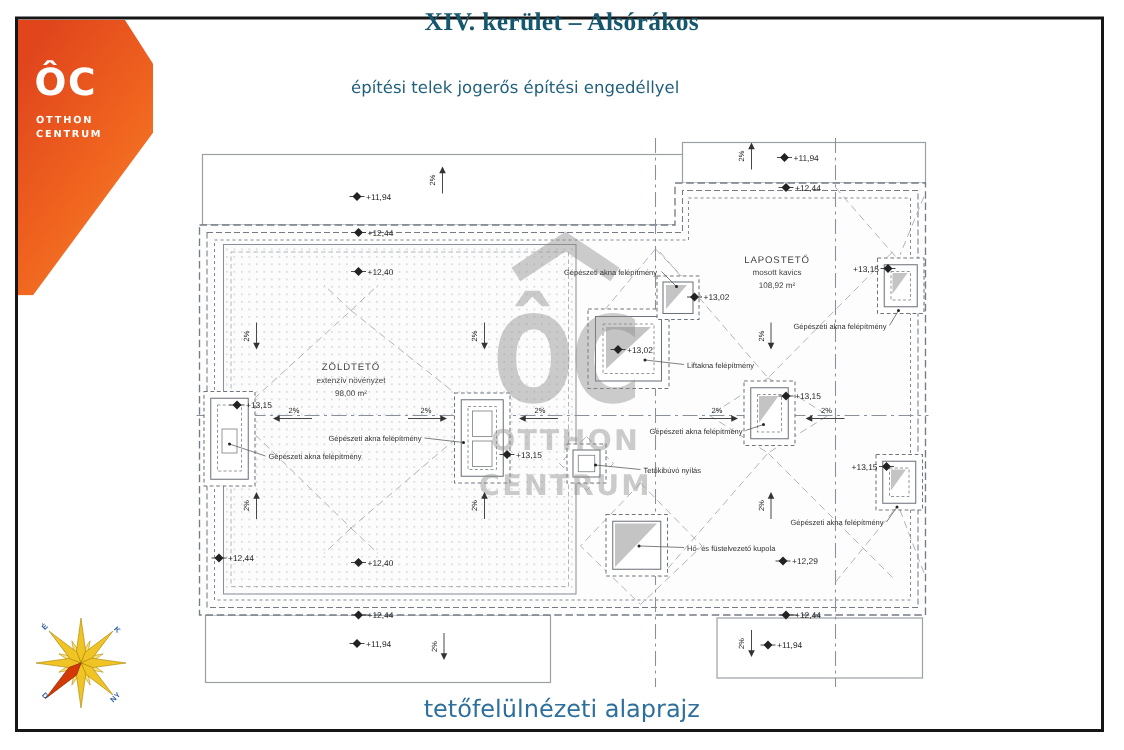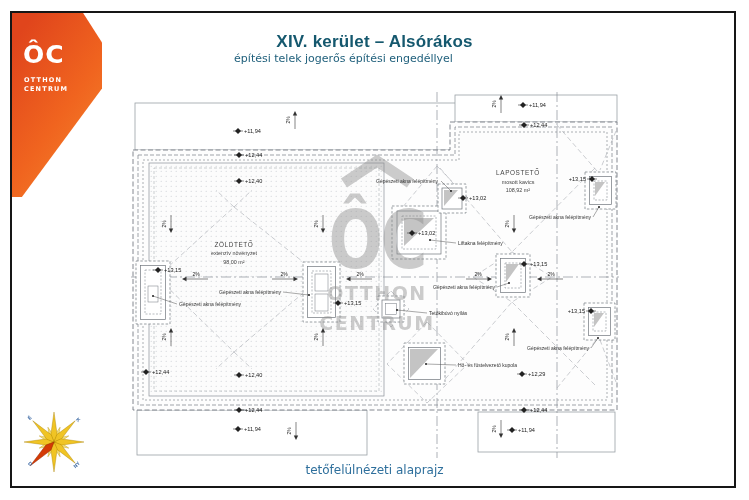--- a/index.html
+++ b/index.html
@@ -1,27 +1,27 @@
 <!DOCTYPE html>
 <html><head>
 <meta charset="utf-8">
 <style>
   html,body{margin:0;padding:0;background:#fff;}
   .page{position:relative;width:749px;height:500px;background:#fff;overflow:hidden;
         font-family:"Liberation Sans",sans-serif;}
   .frame{position:absolute;left:10px;top:11px;width:726px;height:477px;
          border:2px solid #161616;box-sizing:border-box;background:#fff;}
   
-  .title{position:absolute;left:0;top:32px;width:749px;text-align:center;
-         font-family:Liberation Sans, sans-serif;font-weight:bold;font-size:17px;
+  .title{position:absolute;left:0;top:5px;width:749px;text-align:center;
+         font-family:Liberation Serif, serif;font-weight:bold;font-size:17px;
          letter-spacing:0.2px;color:#15586e;}
   .subtitle{position:absolute;left:0;top:52px;width:687px;text-align:center;
          font-family:"DejaVu Sans",sans-serif;font-size:11px;color:#20607c;}
   .caption{position:absolute;left:0;top:463px;width:749px;text-align:center;
-         font-family:"DejaVu Sans",sans-serif;font-size:12px;color:#2e6f9c;}
+         font-family:"DejaVu Sans",sans-serif;font-size:16px;color:#2e6f9c;}
   
   .logo{position:absolute;left:12px;top:13px;width:90px;height:184px;
         background:linear-gradient(125deg,#e0451c 10%,#f0641f 55%,#f58a2e 100%);
         clip-path:polygon(0 0,79% 0,100% 16%,100% 41%,11% 100%,0 100%);}
   .logo .mono{position:absolute;left:11px;top:27px;color:#fff;
         font-family:"DejaVu Sans",sans-serif;font-weight:bold;font-size:25px;letter-spacing:1px;}
   .logo .l1,.logo .l2{position:absolute;left:12px;color:#fff;
         font-family:"DejaVu Sans",sans-serif;font-size:6.5px;font-weight:bold;letter-spacing:1.2px;}
   .logo .l1{top:63px;} .logo .l2{top:72px;}
   

